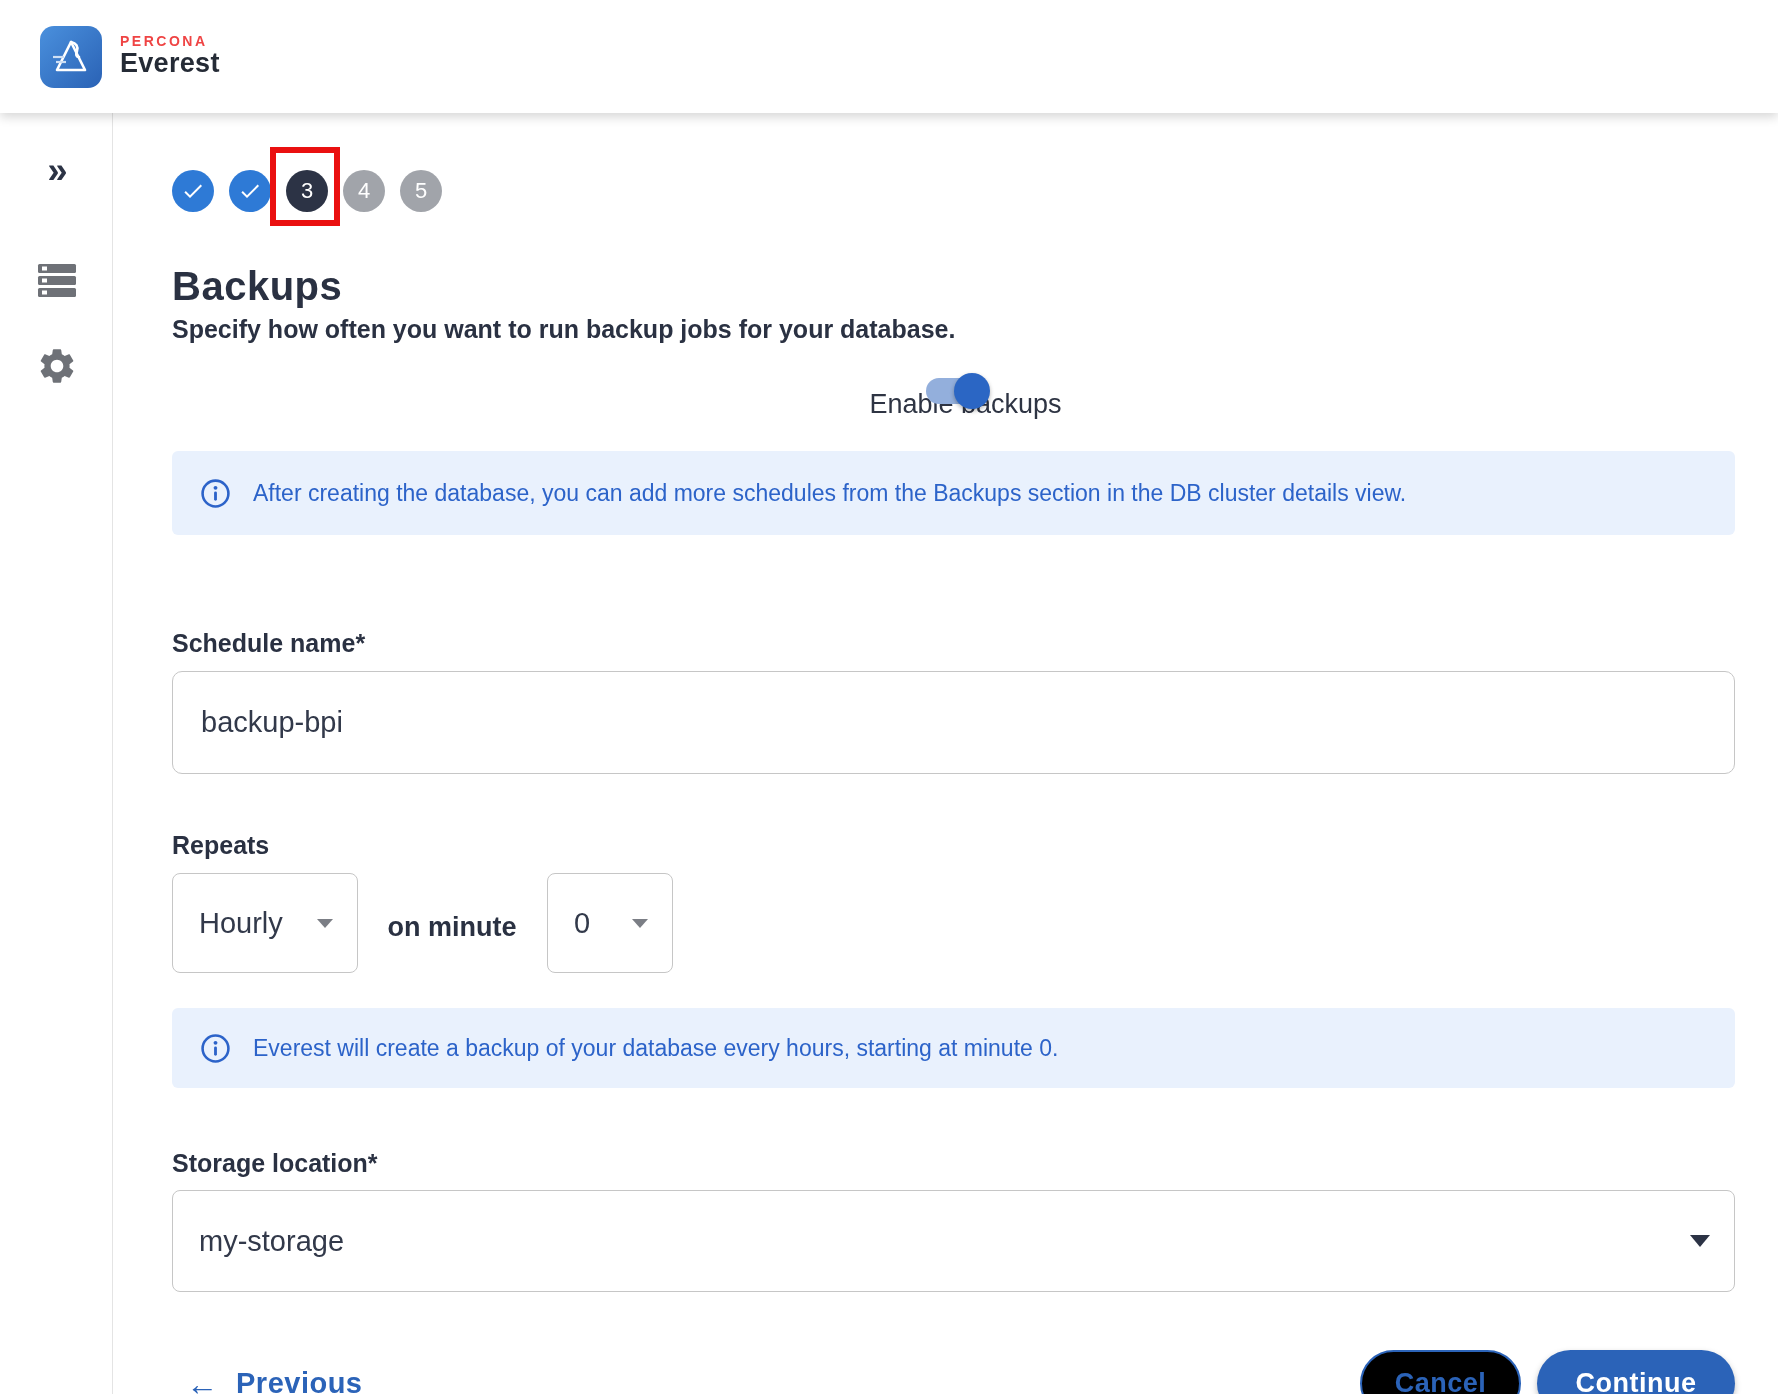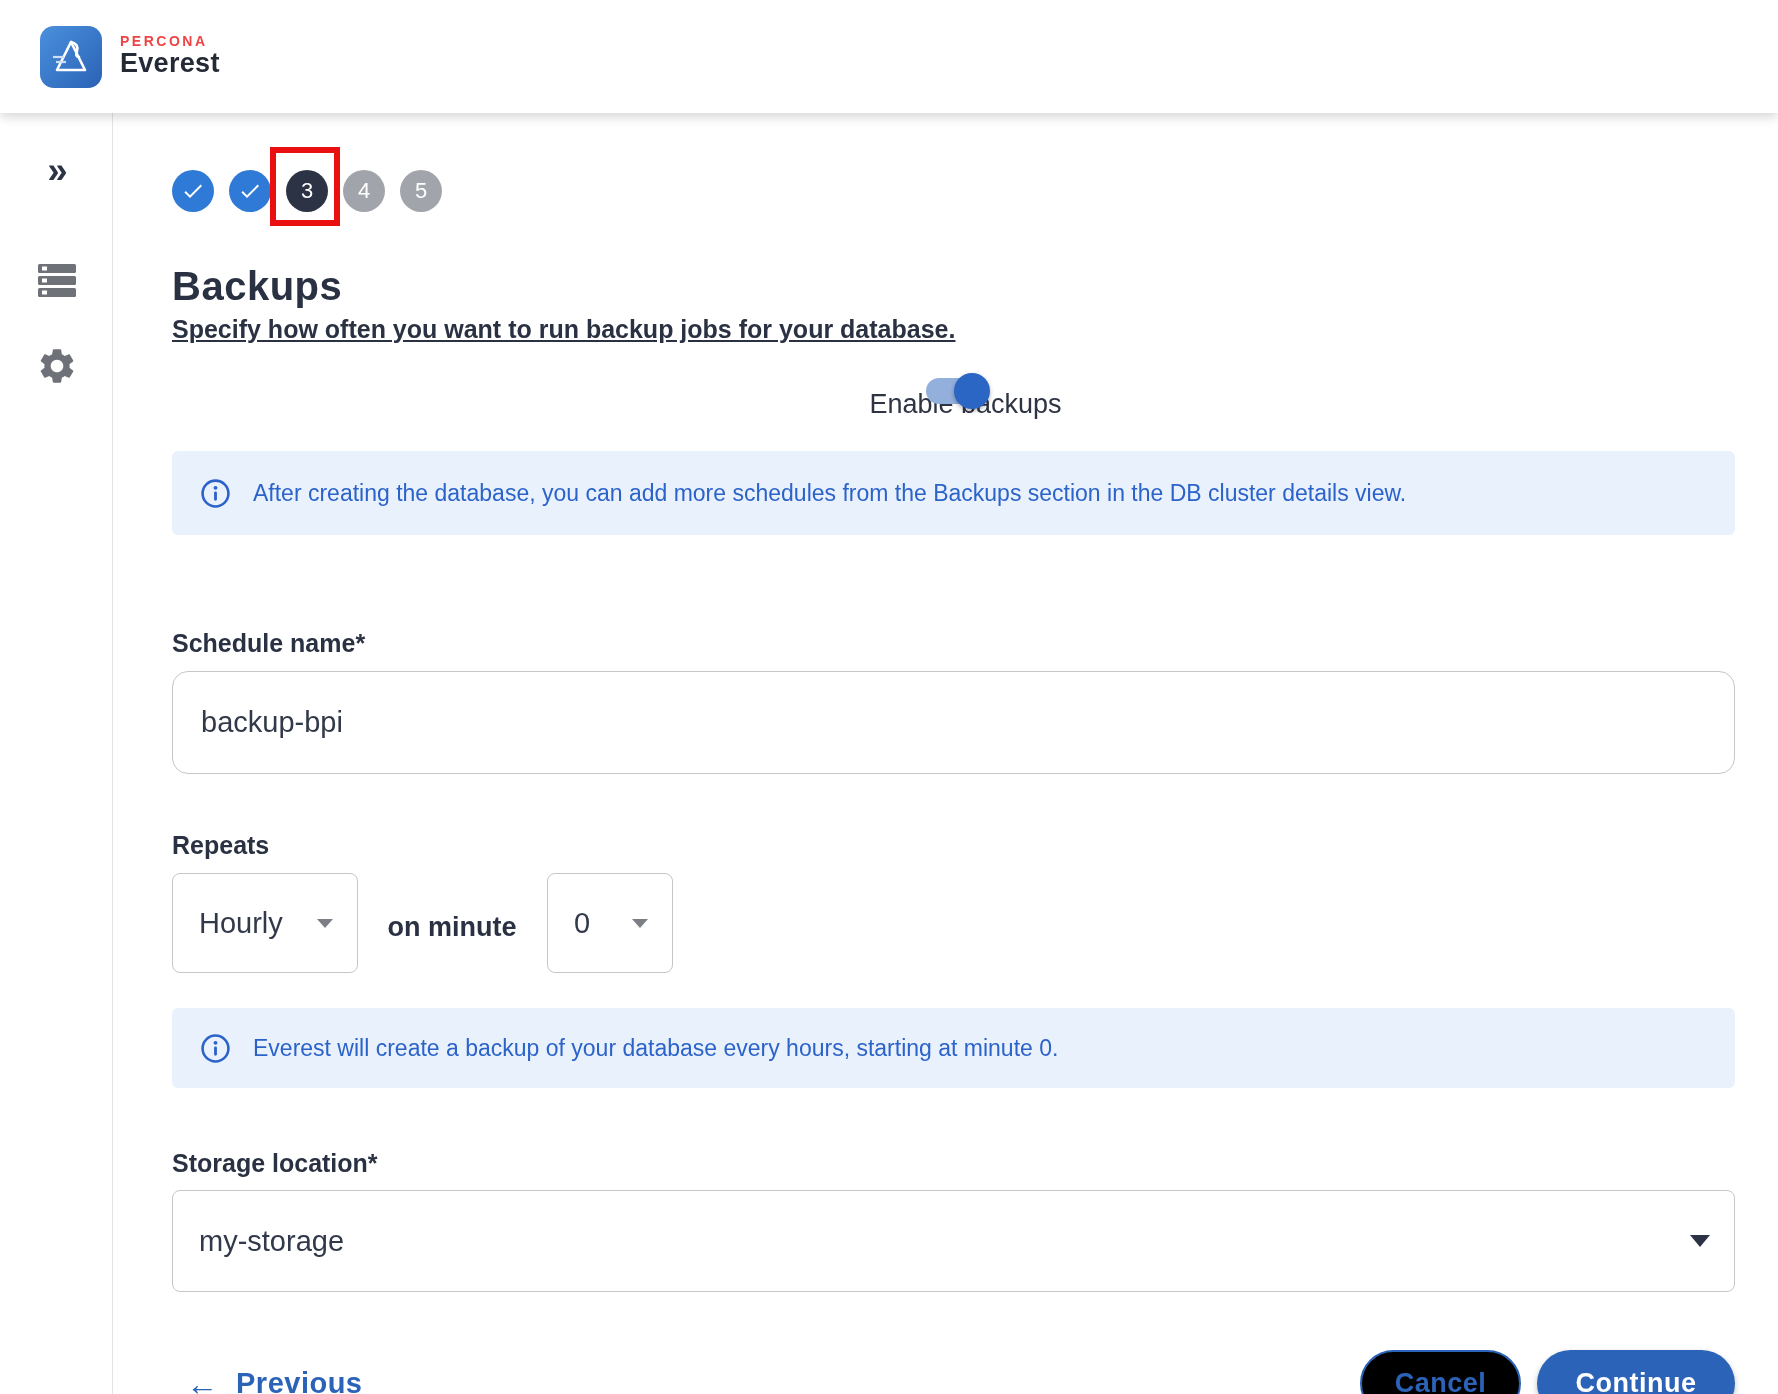--- a/index.html
+++ b/index.html
@@ -32,21 +32,21 @@
   .step { width:42px; height:42px; border-radius:50%; display:flex; align-items:center; justify-content:center;
           color:#fff; font-size:22px; flex:0 0 auto; }
   .step.done   { background:#2e7ad6; }
   .step.active { background:#2c3345; }
   .step.todo   { background:#a1a4aa; }
   .step-wrap { position:relative; width:42px; height:42px; flex:0 0 auto; }
   .annotation-box { position:absolute; left:-16px; top:-23px; width:70px; height:79px;
                     border:6px solid #ea1010; pointer-events:none; }
 
   .page-title { margin-top:52px; font-size:40px; font-weight:bold; color:#2a3142; letter-spacing:0.5px; }
-  .page-subtitle { margin-top:6px; font-size:25px; font-weight:bold; color:#2a3142;text-decoration:underline; }
+  .page-subtitle { margin-top:6px; font-size:25px; font-weight:bold; color:#2a3142; }
 
   
   .toggle-row { margin-top:34px; display:flex; align-items:center; height:42px;flex-direction:column; }
   .switch { position:relative; width:60px; height:26px; margin-left:4px; cursor:pointer; }
   .switch .track { position:absolute; left:0; top:0; width:60px; height:26px; border-radius:13px; background:#93afdc; }
   .switch .thumb { position:absolute; right:-4px; top:-5px; width:36px; height:36px; border-radius:50%;
                    background:#2b66c4; box-shadow:0 2px 4px rgba(0,0,0,0.3); }
   .toggle-label { margin-left:24px; font-size:27px; color:#2e3443; }
 
   
@@ -55,21 +55,21 @@
   .alert.a1 { height:84px; }
   .alert.a2 { margin-top:35px; height:80px; }
   .alert .txt { margin-left:22px; font-size:23px; }
 
   
   .field-label { font-size:25px; font-weight:bold; color:#2a3142; }
   .lbl-schedule { margin-top:94px; }
   .lbl-repeats  { margin-top:57px; }
   .lbl-storage  { margin-top:61px; }
 
-  .text-input { margin-top:13px; width:1563px; height:103px; border:1px solid #c6c6c6; border-radius:16px;
+  .text-input { margin-top:13px; width:1563px; height:103px; border:1px solid #c6c6c6; border-radius:10px;
                 padding:0 28px; font-size:29px; color:#32394a; font-family:"Liberation Sans",sans-serif;
                 background:#fff; outline:none; display:block; }
 
   .repeats-row { margin-top:13px; display:flex; align-items:center; }
   .select-box { height:100px; border:1px solid #c6c6c6; border-radius:8px; background:#fff;
                 display:flex; align-items:center; justify-content:space-between; cursor:pointer;
                 padding:0 24px 0 26px; }
   .sel-freq   { width:186px; }
   .sel-minute { width:126px; margin-left:25px; }
   .select-box .val { font-size:29px; color:#32394a; }

